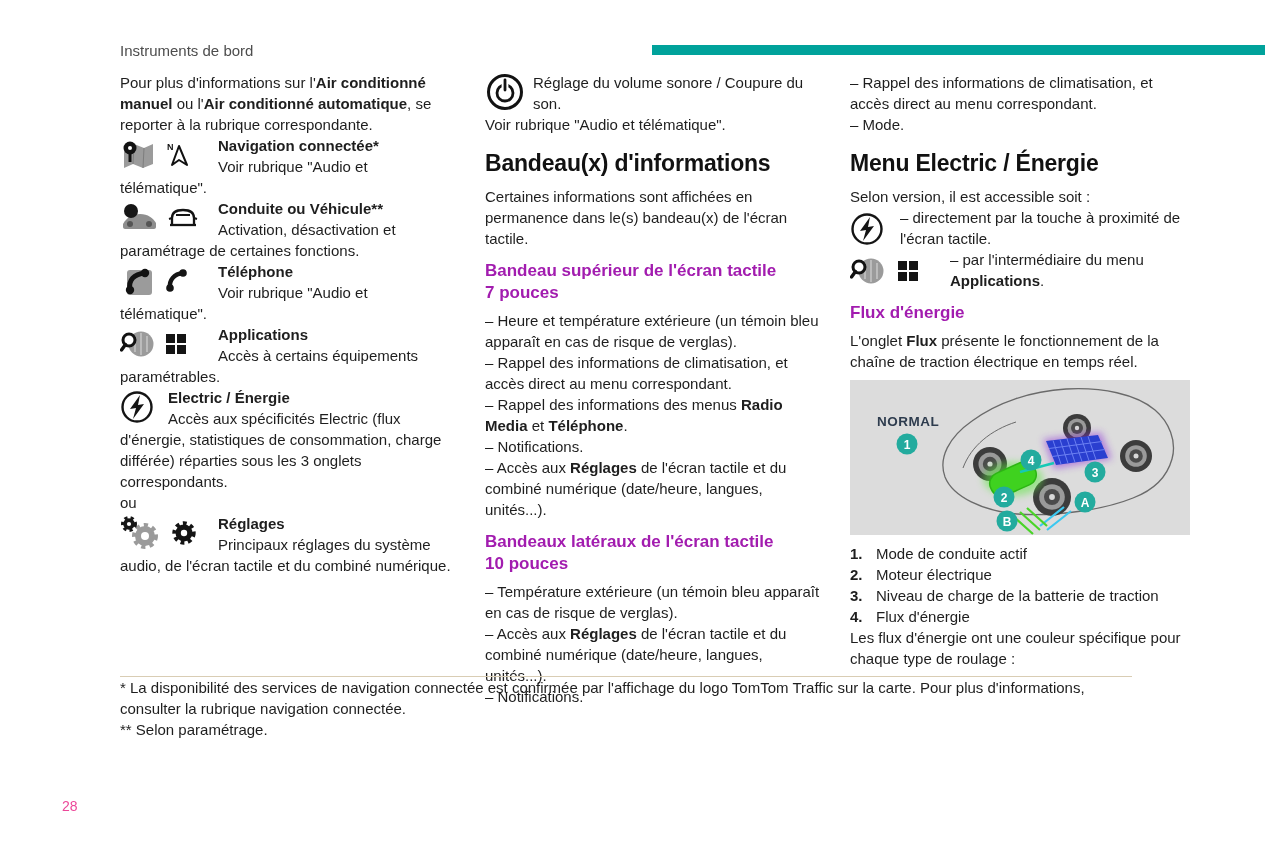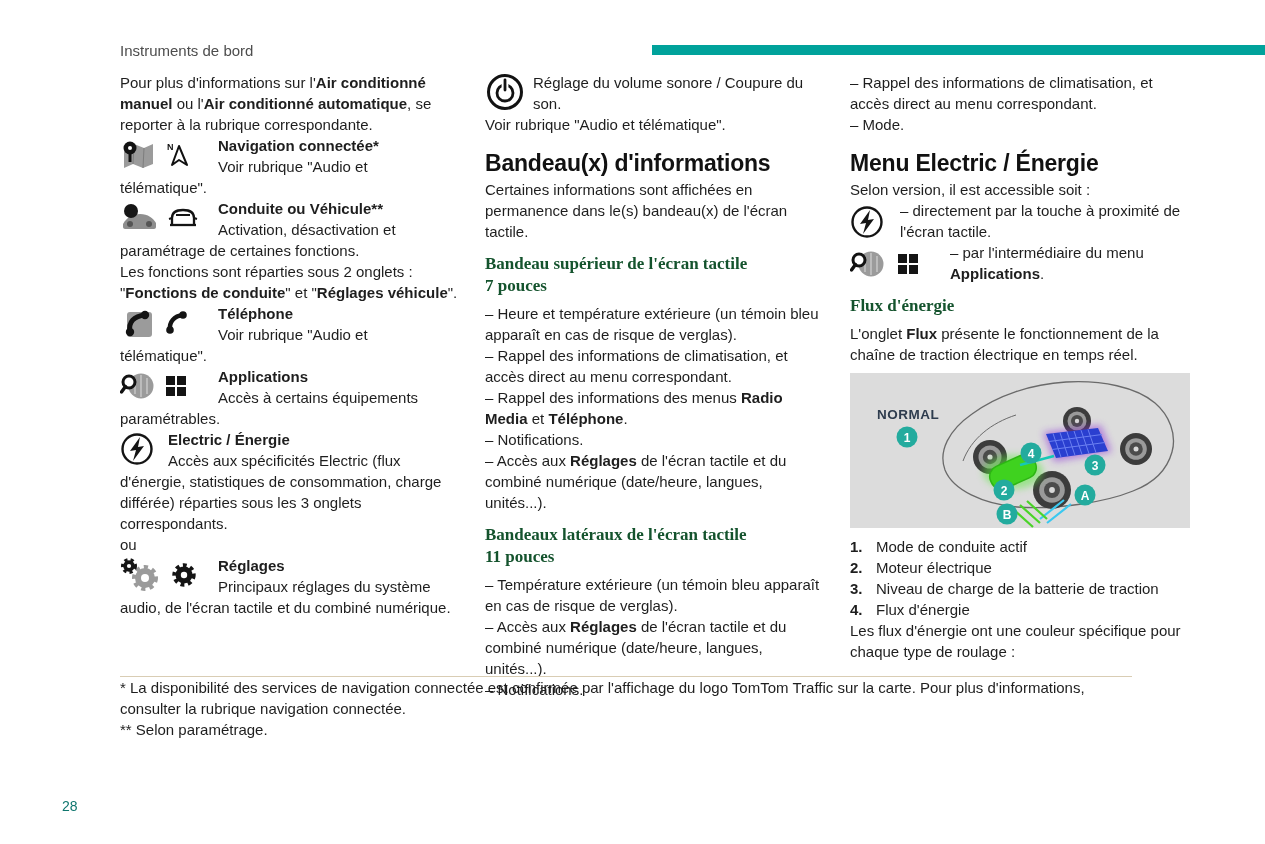--- a/index.html
+++ b/index.html
@@ -12,34 +12,34 @@
   .bar{position:absolute;left:652px;top:45px;width:613px;height:10px;background:#00A29B;}
   .col{position:absolute;top:72px;}
   .c1{left:120px;width:338px;}
   .c2{left:485px;width:338px;}
   .c3{left:850px;width:340px;}
   .item{clear:both;}
   .icons{float:left;display:flex;align-items:center;gap:10px;margin:2px 6px 2px 0;height:36px;}
   .icons.w2{width:92px;}
   .icons.w1{width:42px;}
   .it{font-weight:bold;}
-  h1{font-size:23px;line-height:28px;font-weight:bold;margin:14px 0 2px;letter-spacing:-0.2px;color:#111;}
-  h2{font-size:17px;line-height:22px;font-weight:bold;margin:11px 0 6px;color:#14532d;font-family:Liberation Serif, serif;}
+  h1{font-size:23px;line-height:28px;font-weight:bold;margin:14px 0 9px;letter-spacing:-0.2px;color:#111;}
+  h2{font-size:17px;line-height:22px;font-weight:bold;margin:11px 0 6px;color:#a21caf;}
   .access{display:flex;align-items:center;}
   .aicons{flex:none;display:flex;gap:12px;align-items:center;padding-top:2px;}
   .aicons.aw1{width:50px;}
   .aicons.aw2{width:100px;}
   .atext{flex:1;}
   .diagram{margin:8px 0 8px;display:block;}
   .numlist{margin:2px 0 0;}
   .numrow{display:flex;}
   .numrow .n{font-weight:bold;width:26px;flex:none;}
   .p3{}
   .foot{position:absolute;left:120px;top:676px;width:1012px;border-top:1px solid #D9CDB4;padding-top:0;}
-  .pageno{position:absolute;left:62px;top:796px;color:#0f766e;font-size:14px;}
+  .pageno{position:absolute;left:62px;top:796px;color:#ec4899;font-size:14px;}
   svg{display:block;}
 </style>
 </head>
 <body>
 
 <div class="page">
 
   <div class="hdr">Instruments de bord</div>
   <div class="bar"></div>
 
@@ -76,21 +76,20 @@
           <path d="M4 19 L4 12 C4 7 8 4 15 4 C22 4 26 7 26 12 L26 19" fill="none" stroke="#141414" stroke-width="2.3"></path>
           <path d="M4 12 L1 13 M26 12 L29 13" stroke="#141414" stroke-width="2"></path>
           <path d="M8 9 L22 9" stroke="#141414" stroke-width="2"></path>
           <path d="M2 19 L28 19" stroke="#141414" stroke-width="2.3"></path>
         </svg>
       </span>
       <p class="it">Conduite ou Véhicule**</p>
       <p>Activation, désactivation et paramétrage de certaines fonctions.</p>
     </div>
 
-    <p class="item"><span>Les fonctions sont réparties sous 2 onglets : "</span><span class="b">Fonctions de conduite</span><span>" et "</span><span class="b">Réglages véhicule</span><span>".</span></p>
 
     <div class="item">
       <span class="icons w2">
         <svg width="34" height="32" viewBox="0 0 34 32">
           <rect x="7" y="5" width="25" height="25" rx="3" fill="#9b9b9b"></rect>
           <path d="M10 25 C8 15 14 9 25 8" fill="none" stroke="#121212" stroke-width="5" stroke-linecap="round"></path>
           <circle cx="10" cy="25" r="4.2" fill="#121212"></circle>
             <circle cx="25" cy="8" r="4.2" fill="#121212"></circle>
         </svg>
         <svg width="26" height="26" viewBox="0 0 26 26">
@@ -178,21 +177,21 @@
         <span style="display:block">7 pouces</span>
       </h2>
     <p><span>– Heure et température extérieure (un témoin bleu apparaît en cas de risque de verglas).</span></p>
     <p><span>– Rappel des informations de climatisation, et accès direct au menu correspondant.</span></p>
     <p><span>– Rappel des informations des menus </span><span class="b">Radio Media</span><span> et </span><span class="b">Téléphone</span><span>.</span></p>
     <p><span>– Notifications.</span></p>
     <p><span>– Accès aux </span><span class="b">Réglages</span><span> de l'écran tactile et du combiné numérique (date/heure, langues, unités...).</span></p>
 
     <h2>
         <span style="display:block">Bandeaux latéraux de l'écran tactile</span>
-        <span style="display:block">11 pouces</span>
+        <span style="display:block">10 pouces</span>
       </h2>
     <p><span>– Température extérieure (un témoin bleu apparaît en cas de risque de verglas).</span></p>
     <p><span>– Accès aux </span><span class="b">Réglages</span><span> de l'écran tactile et du combiné numérique (date/heure, langues, unités...).</span></p>
     <p><span>– Notifications.</span></p>
   </div>
 
   <div class="col c3">
     <p>– Rappel des informations de climatisation, et accès direct au menu correspondant.</p>
     <p>– Mode.</p>
 

